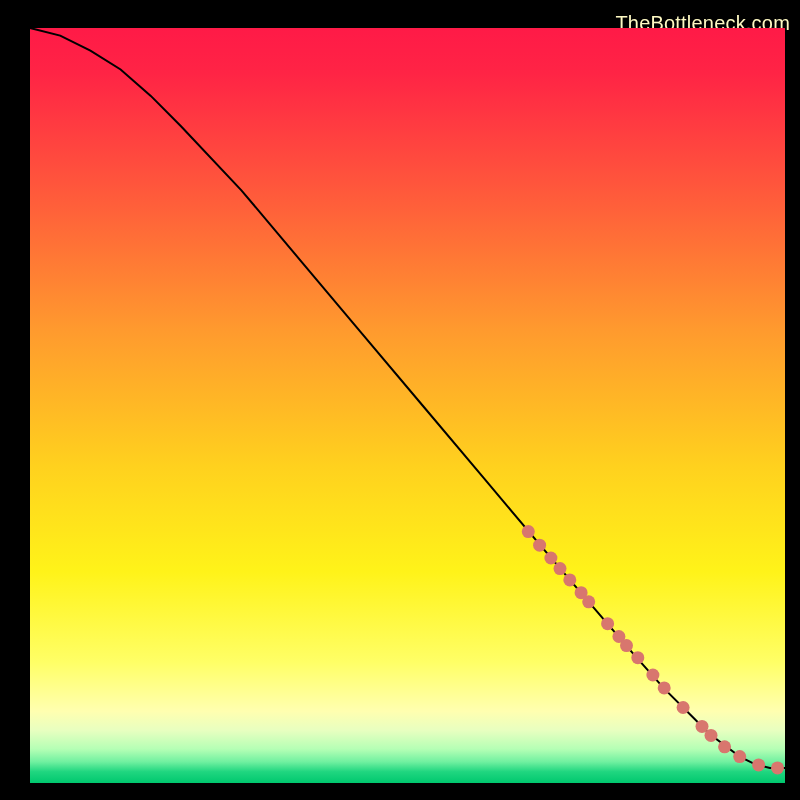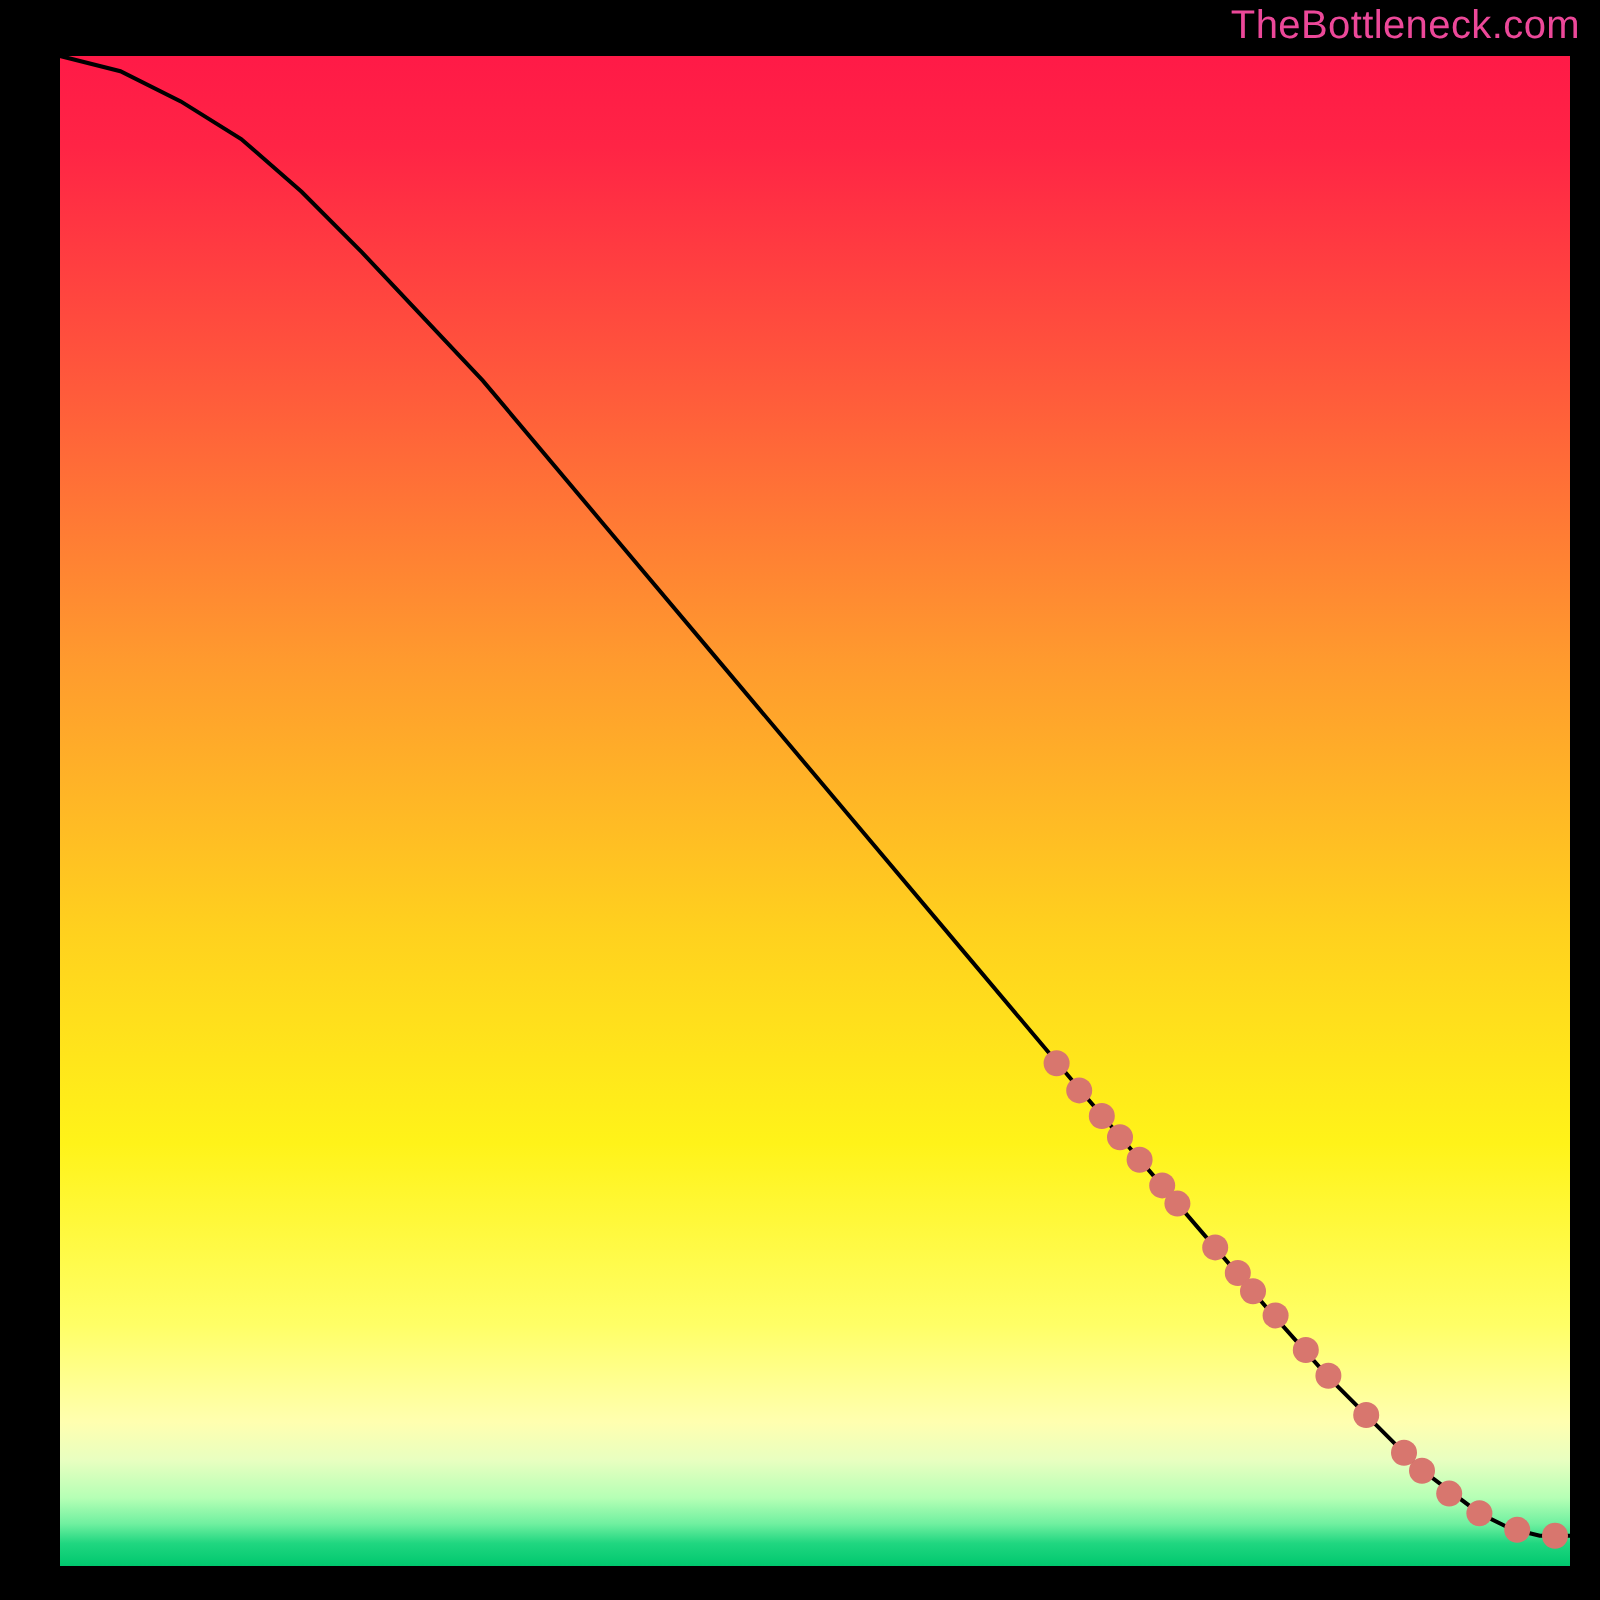--- a/index.html
+++ b/index.html
@@ -13,25 +13,25 @@
   .frame {
     position: absolute;
     top: 0;
     left: 0;
     width: 800px;
     height: 800px;
     background: #000;
   }
   .attribution {
     position: absolute;
-    top: 2px;
+    top: 12px;
     right: 10px;
     font-family: Arial, Helvetica, sans-serif;
     font-size: 20px;
-    color: #ec4899;
+    color: #fef9c3;
     letter-spacing: 0.2px;
   }
   svg {
     position: absolute;
     top: 0;
     left: 0;
   }
 </style>
 </head>
 <body>

